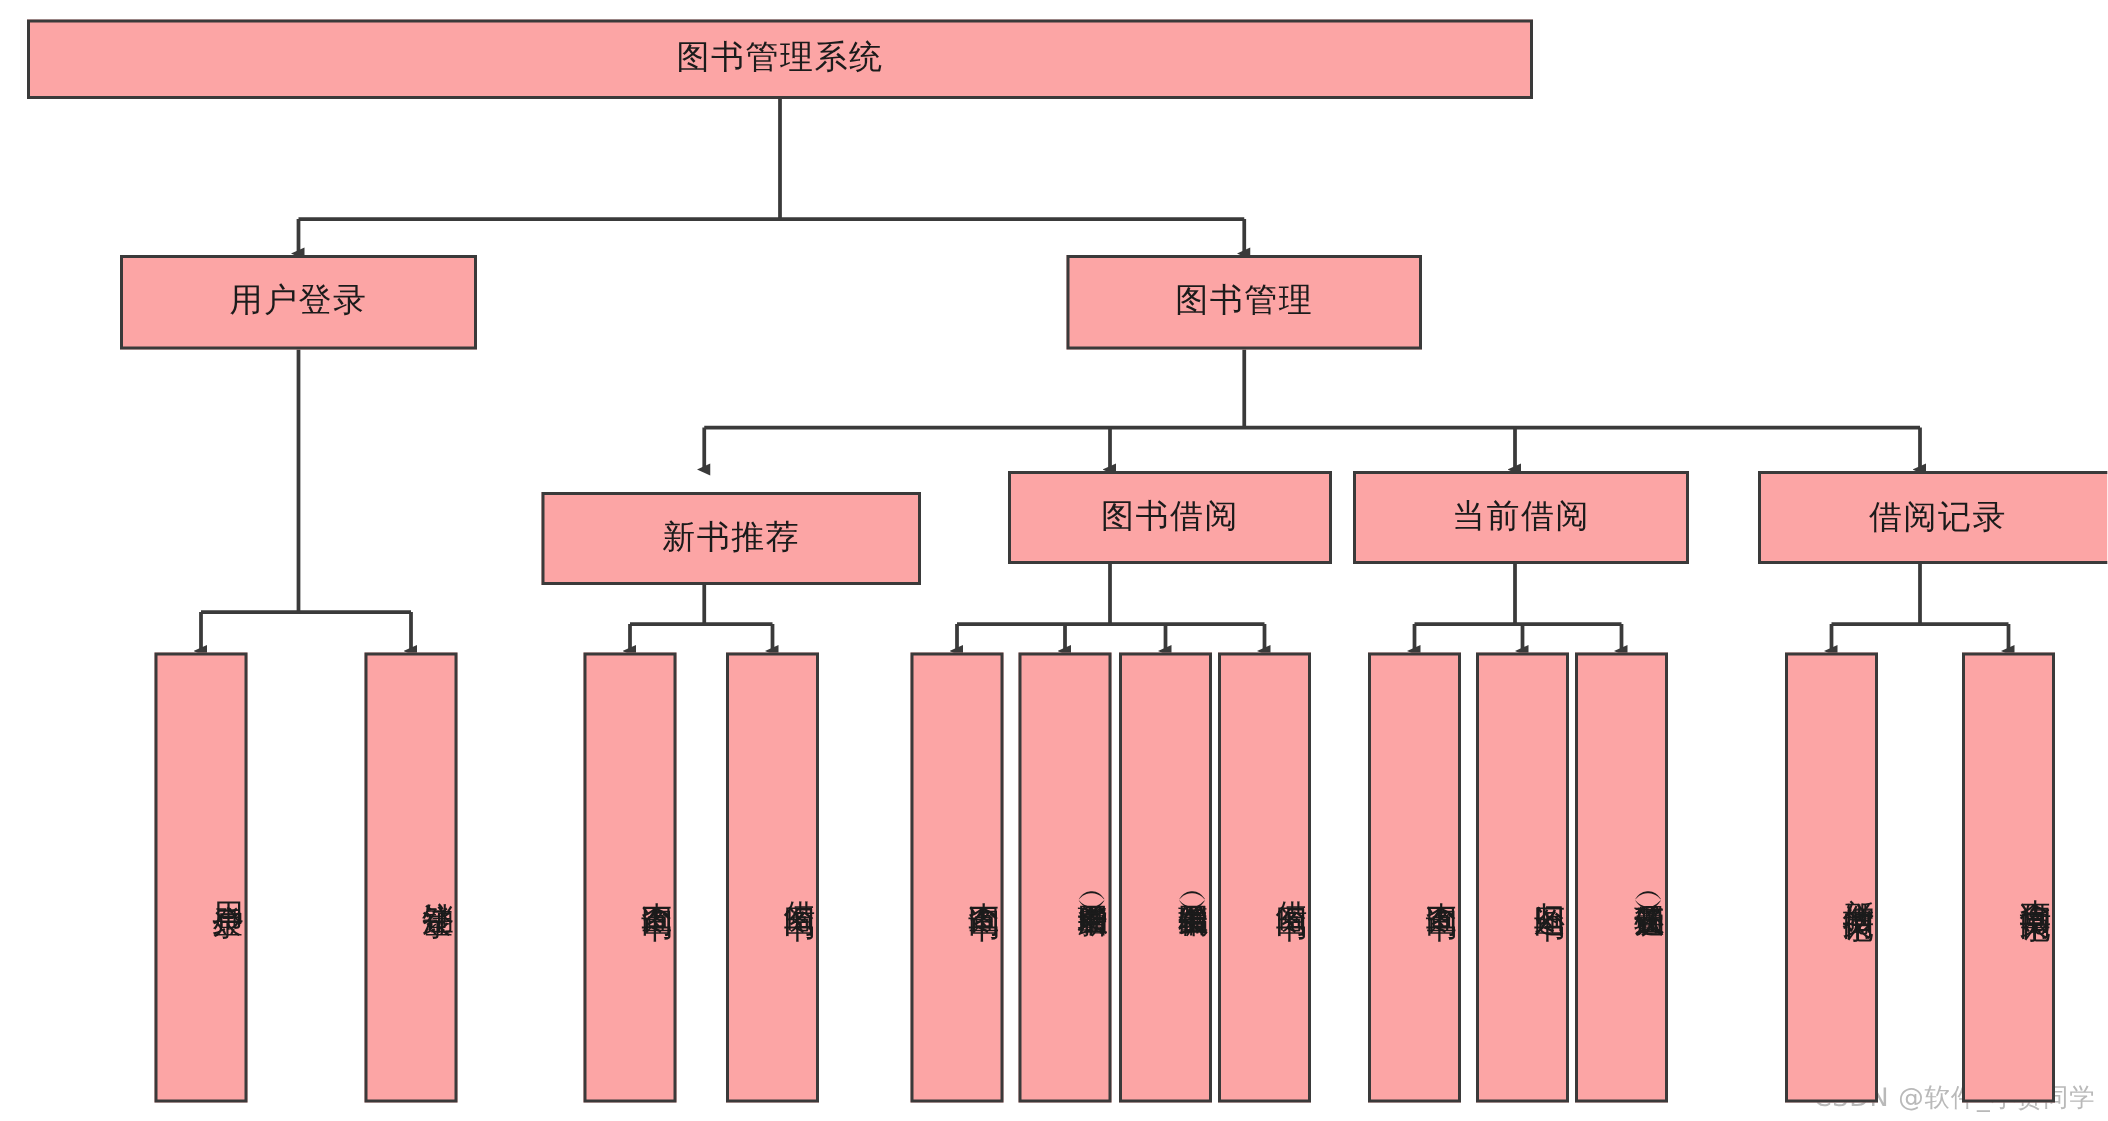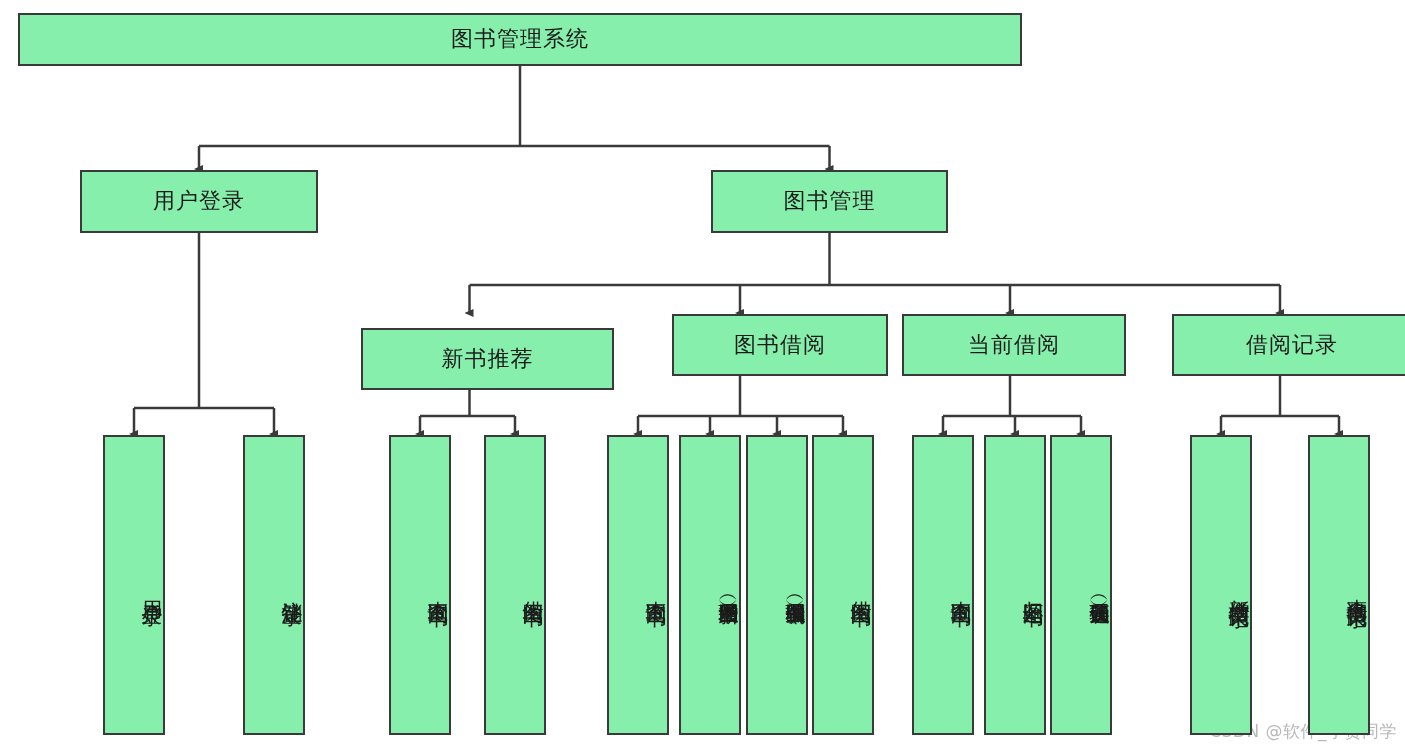--- a/index.html
+++ b/index.html
@@ -21,21 +21,21 @@
     position: absolute;
     left: 0;
     top: 0;
     width: 1405px;
     height: 747px;
     pointer-events: none;
   }
   .node {
     position: absolute;
     box-sizing: border-box;
-    background: #86efac;
+    background: #fca5a5;
     border: 2.5px solid #3a3a3a;
     display: flex;
     align-items: center;
     justify-content: center;
     color: #1b1b1b;
   }
   .node.horiz {
     font-size: 22px;
     letter-spacing: 1px;
     line-height: 1.2;

